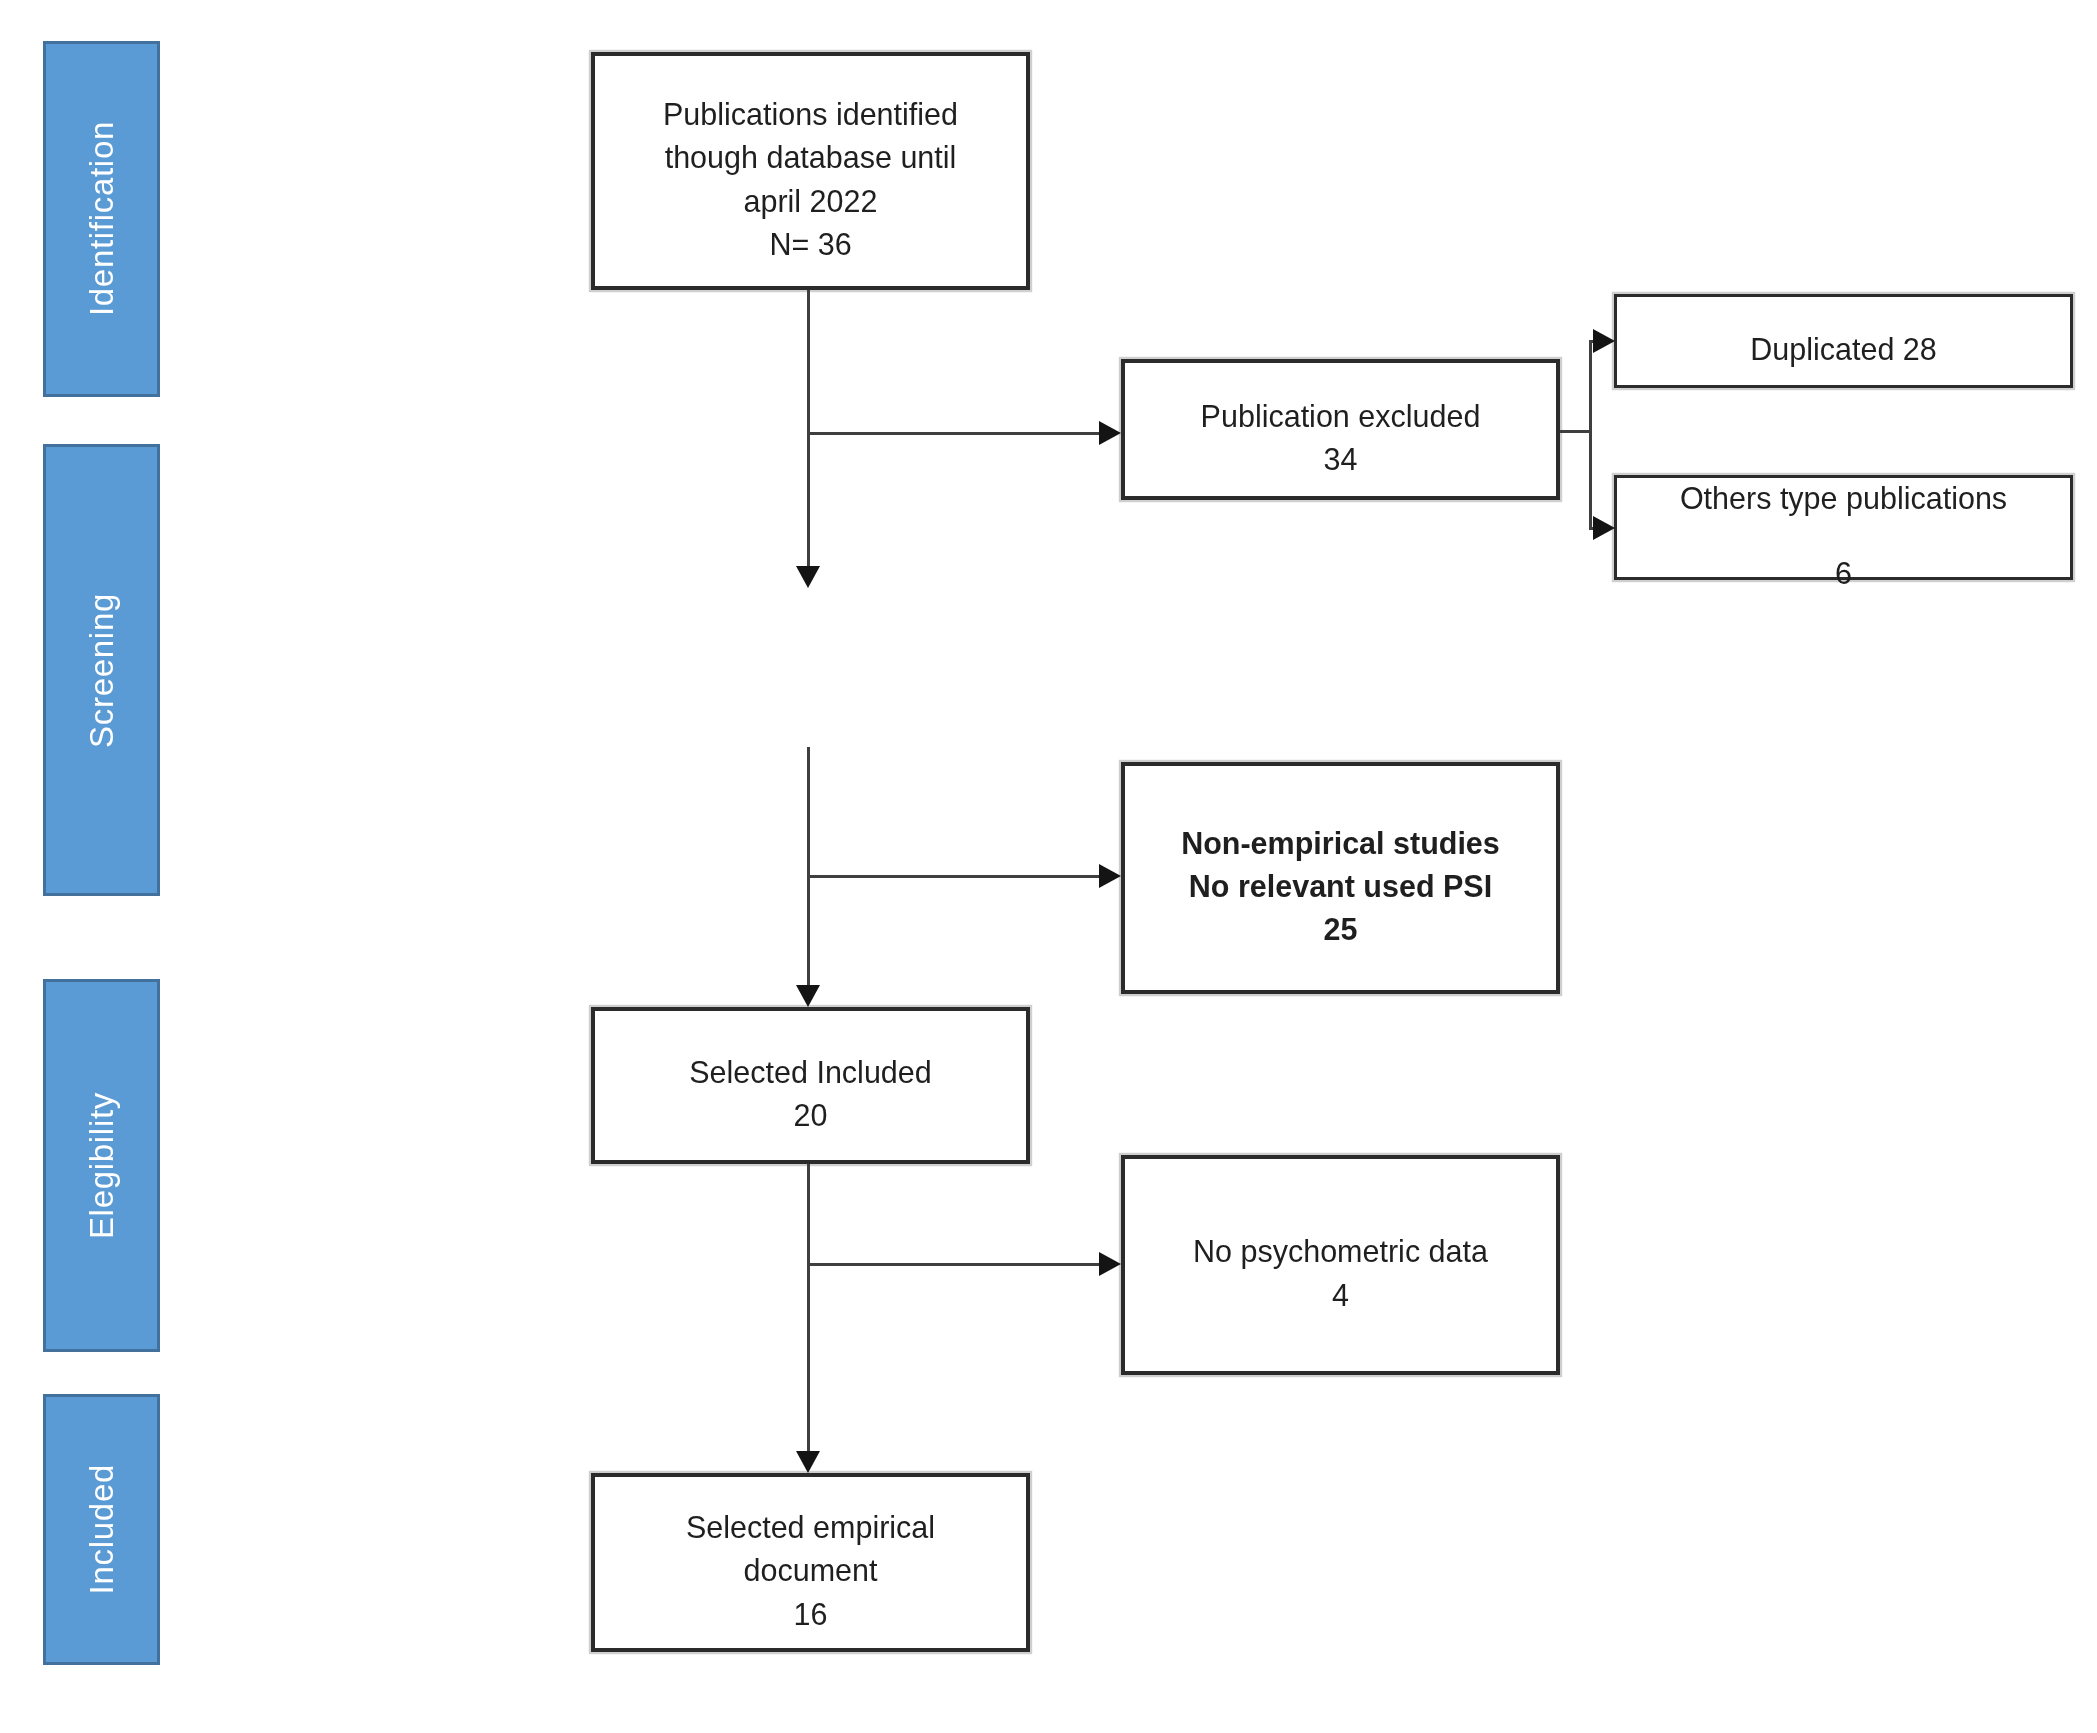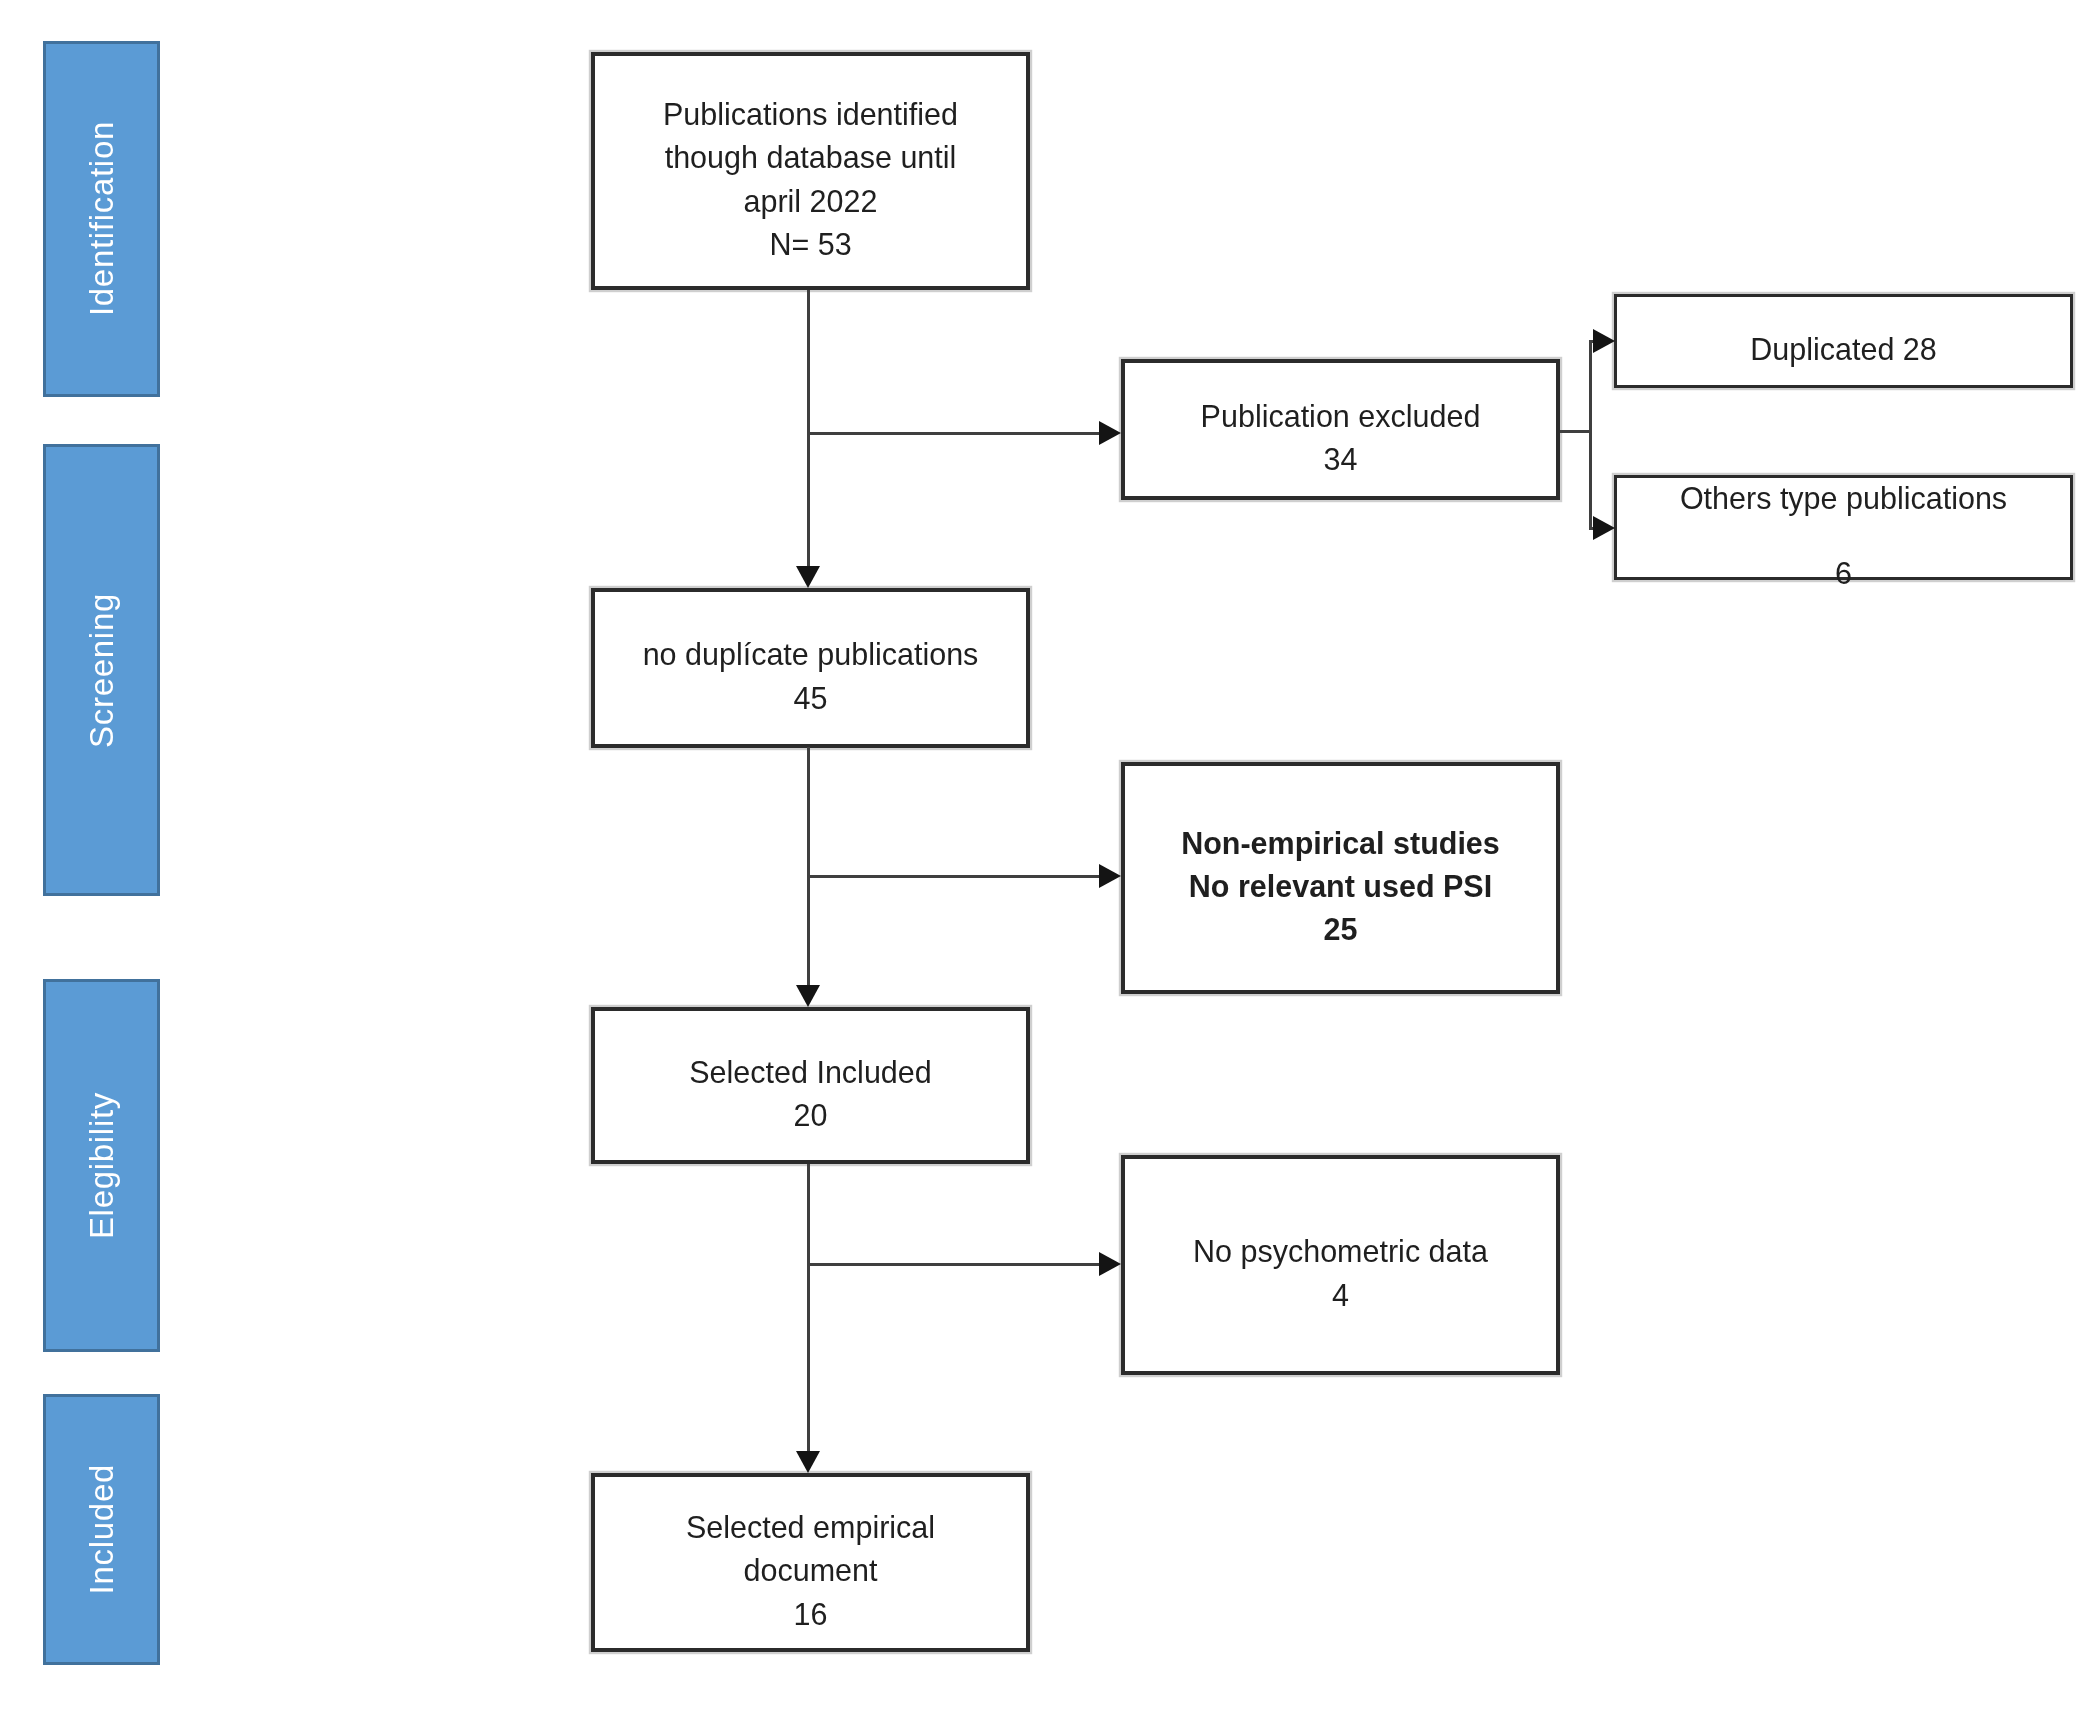--- a/index.html
+++ b/index.html
@@ -92,27 +92,23 @@
     <div class="stage-label">Elegibility</div>
   </div>
   <div class="stage" style="top:1394px;height:271px;">
     <div class="stage-label">Included</div>
   </div>
 
   <div class="fbox" style="left:591px;top:52px;width:439px;height:238px;">
     <div class="box-text">Publications identified
 though database until
 april 2022</div>
-    <div class="box-count">N= 53</div>
+    <div class="box-count">N= 36</div>
   </div>
 
-  <div class="fbox" style="left:591px;top:588px;width:439px;height:160px;">
-    <div class="box-text">no duplícate publications</div>
-    <div class="box-count">45</div>
-  </div>
 
   <div class="fbox" style="left:591px;top:1007px;width:439px;height:157px;">
     <div class="box-text">Selected Included</div>
     <div class="box-count">20</div>
   </div>
 
   <div class="fbox" style="left:591px;top:1473px;width:439px;height:179px;">
     <div class="box-text">Selected empirical
 document</div>
     <div class="box-count">16</div>

